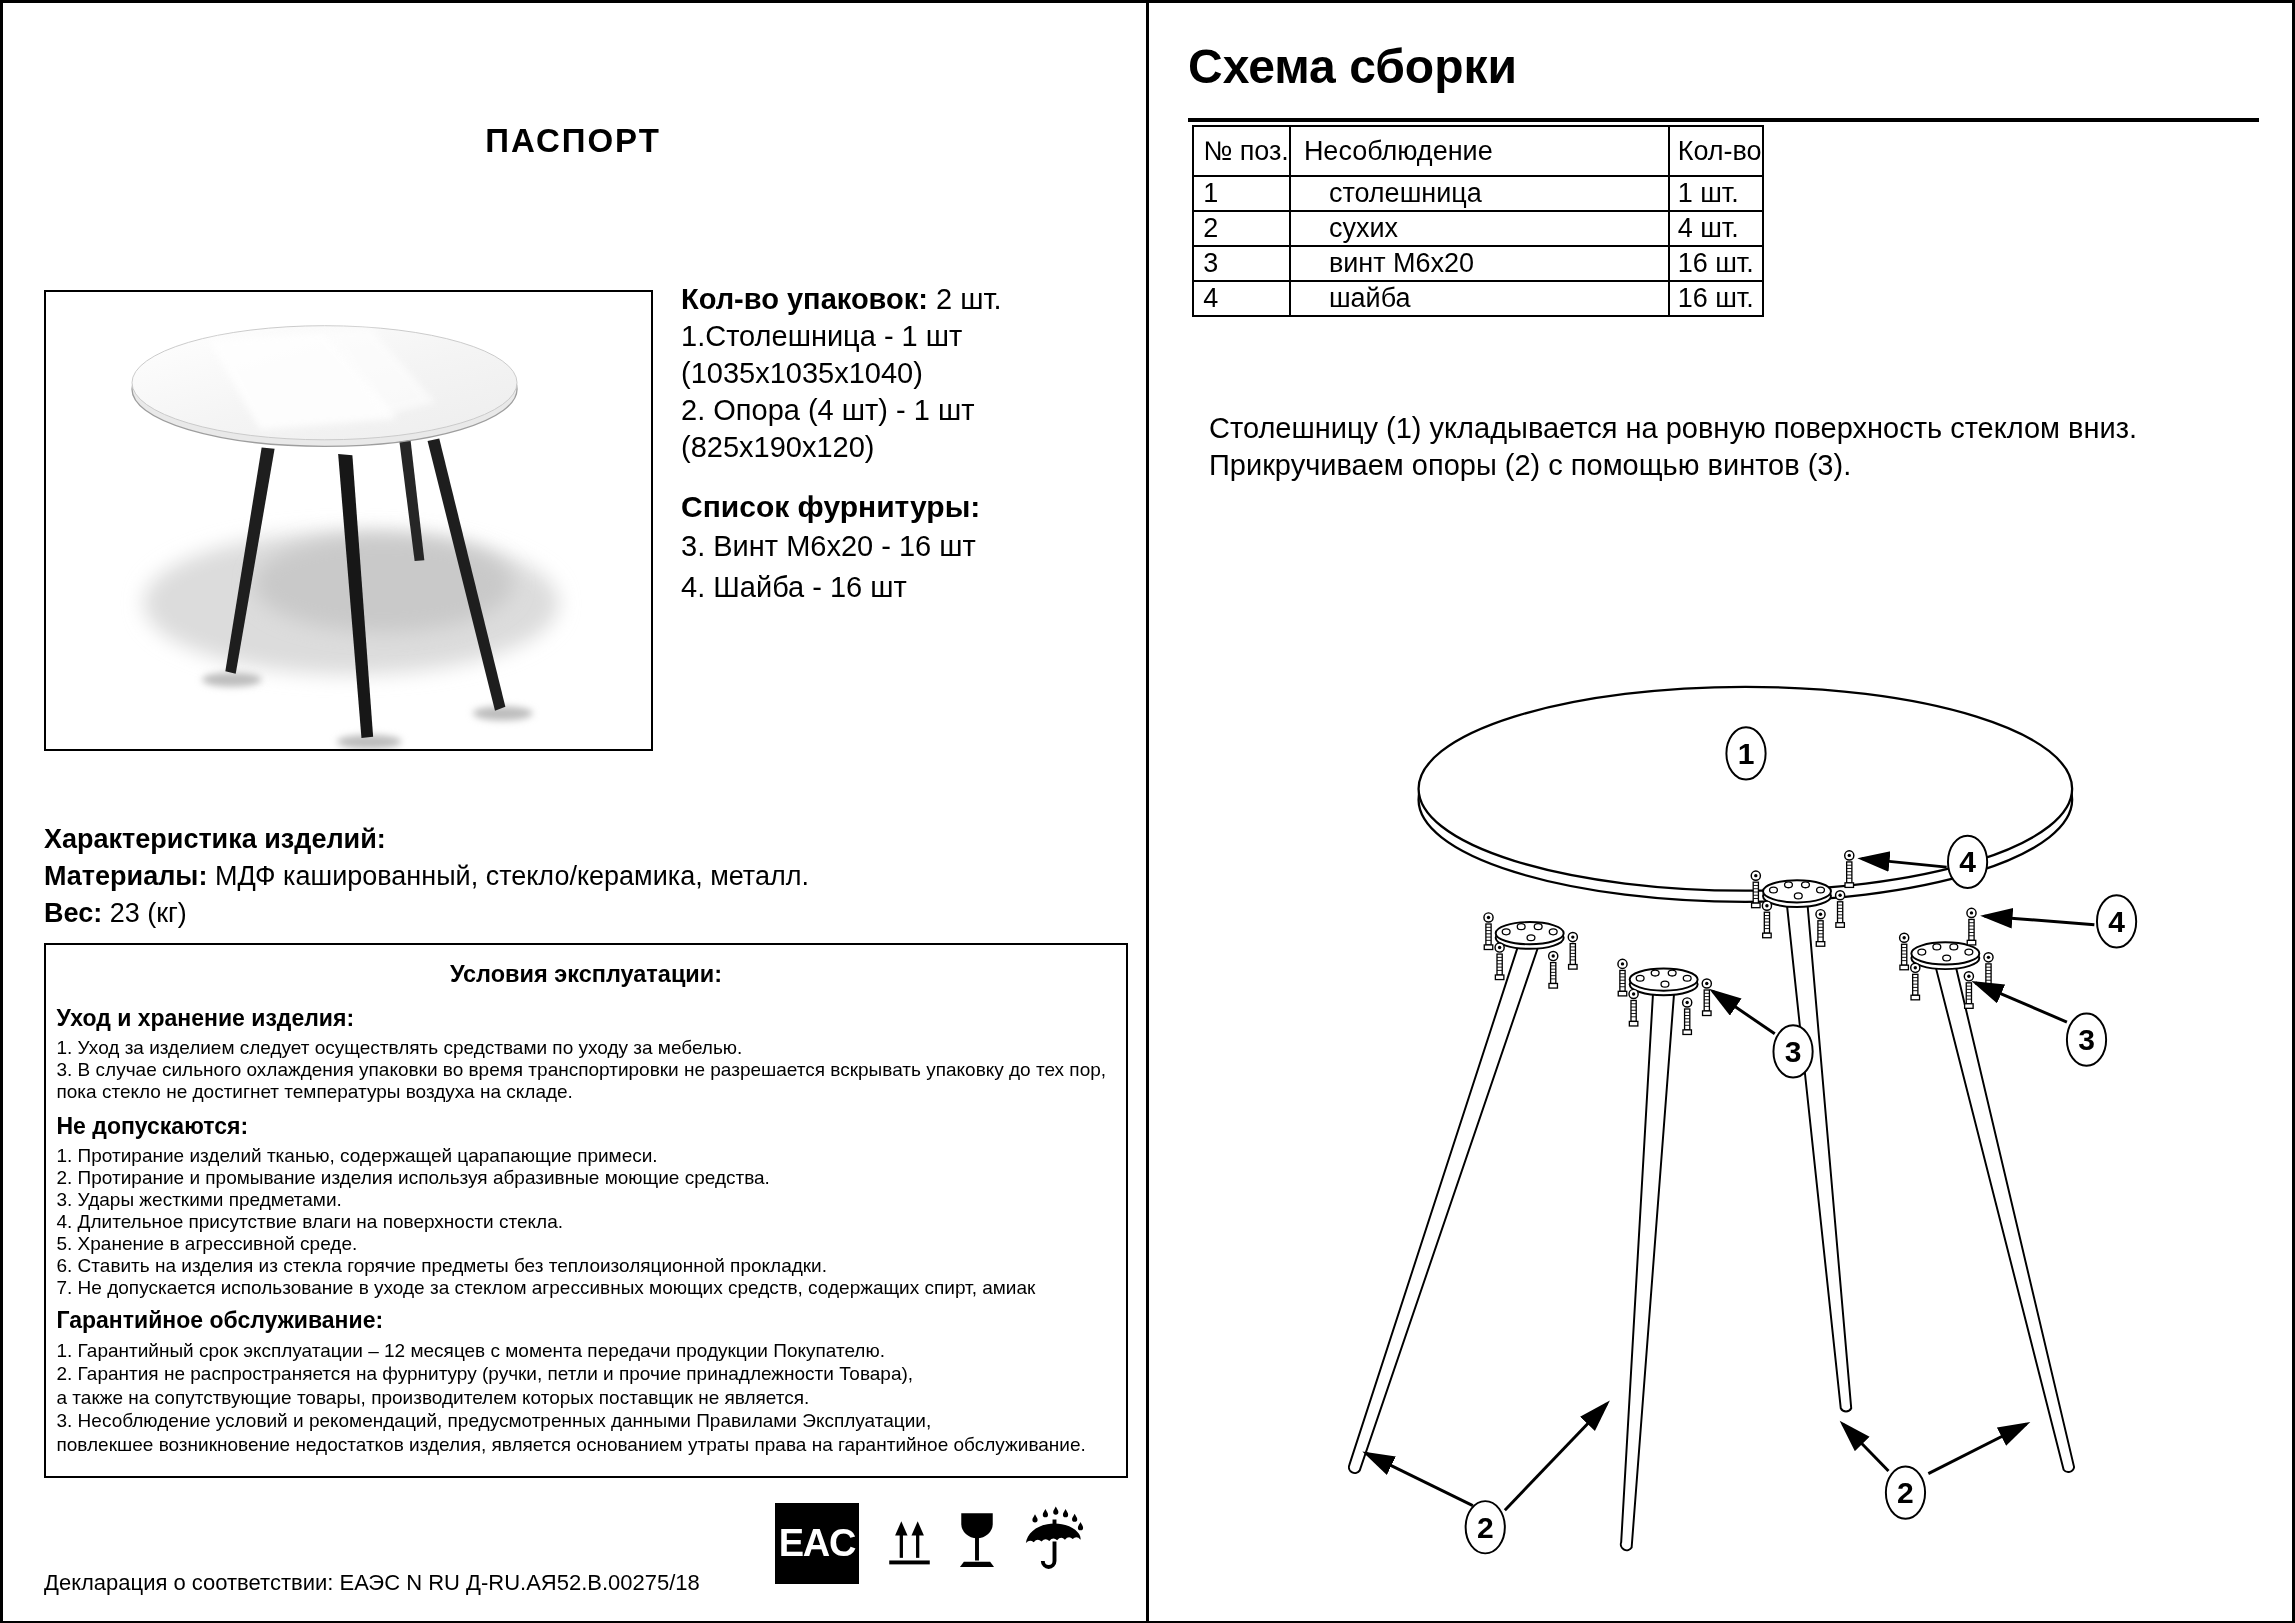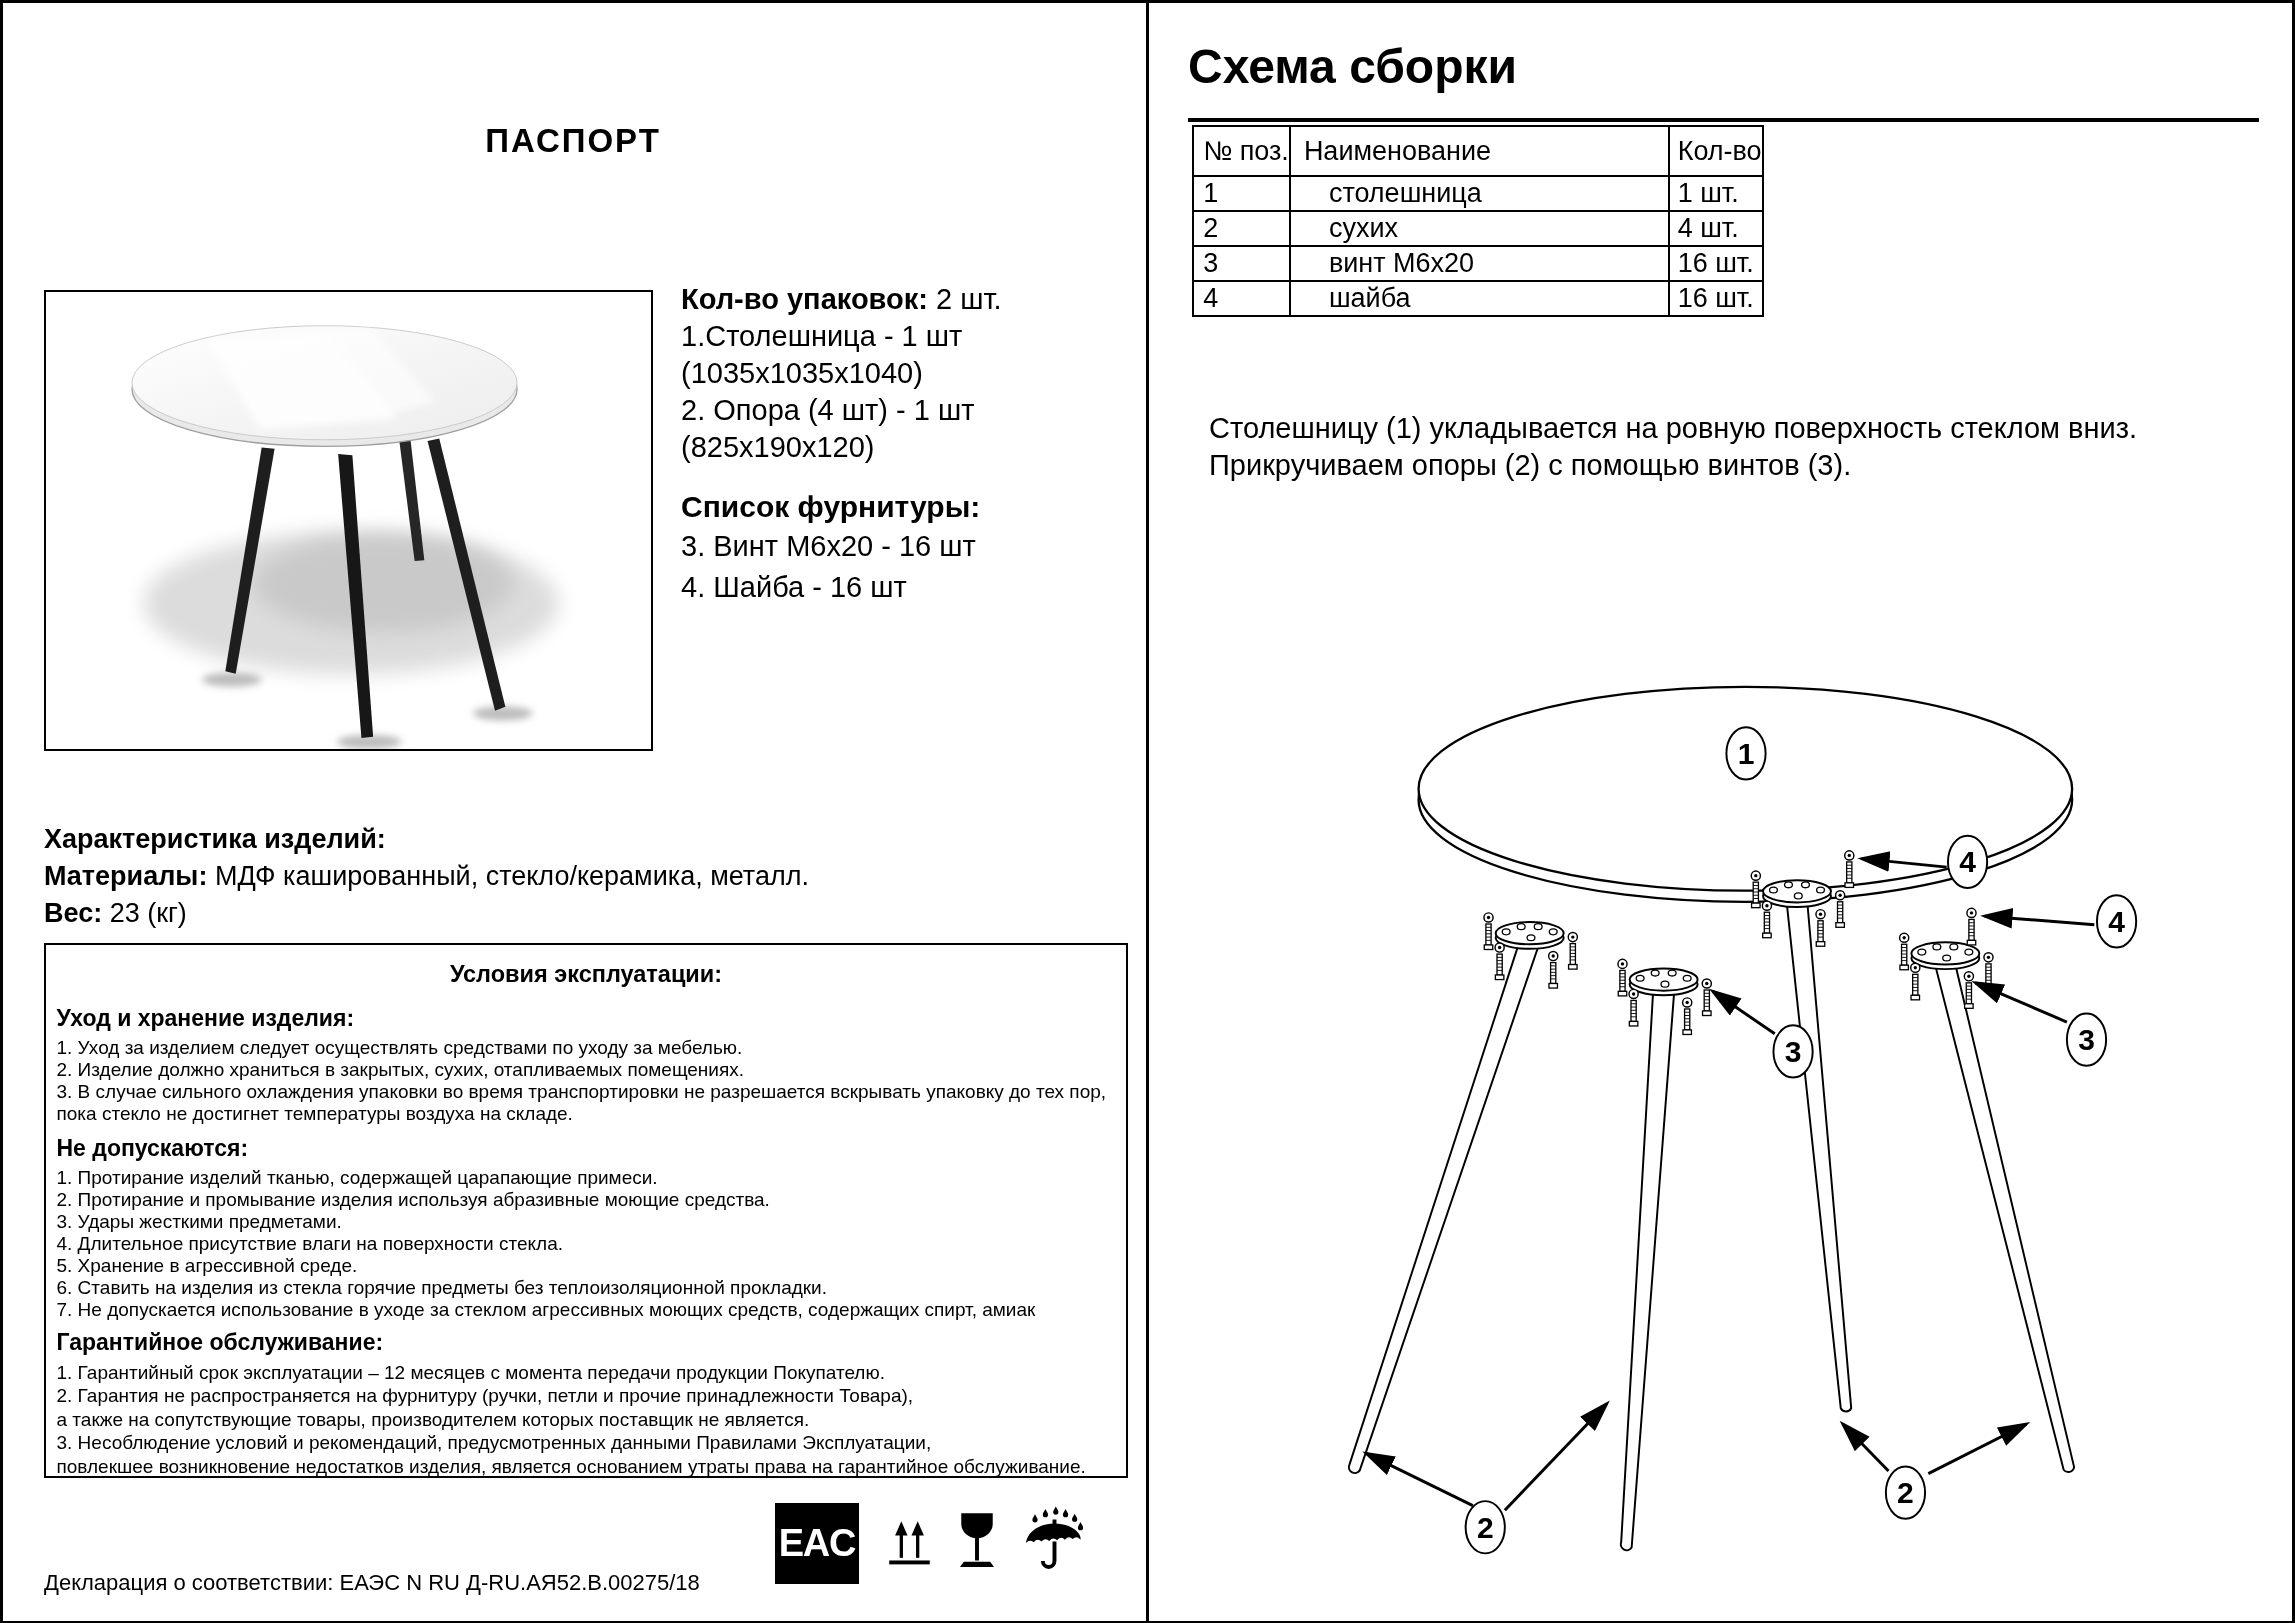--- a/index.html
+++ b/index.html
@@ -119,21 +119,20 @@
     <div><span class="b">Материалы:</span><span> МДФ кашированный, стекло/керамика, металл.</span></div>
     <div><span class="b">Вес:</span><span> 23 (кг)</span></div>
   </div>
 
   <div class="cond-box">
     <div class="cond-title">Условия эксплуатации:</div>
 
     <div class="sec-heading h1">Уход и хранение изделия:</div>
     <div class="cond-items">
       <div>1. Уход за изделием следует осуществлять средствами по уходу за мебелью.</div>
-      <div>2. Изделие должно храниться в закрытых, сухих, отапливаемых помещениях.</div>
       <div>3. В случае сильного охлаждения упаковки во время транспортировки не разрешается вскрывать упаковку до тех пор,</div>
       <div>пока стекло не достигнет температуры воздуха на складе.</div>
     </div>
 
     <div class="sec-heading h2">Не допускаются:</div>
     <div class="cond-items">
       <div>1. Протирание изделий тканью, содержащей царапающие примеси.</div>
       <div>2. Протирание и промывание изделия используя абразивные моющие средства.</div>
       <div>3. Удары жесткими предметами.</div>
       <div>4. Длительное присутствие влаги на поверхности стекла.</div>
@@ -188,21 +187,21 @@
 </div>
 
 <div>
 
   <h1 class="rp-title">Схема сборки</h1>
 
   <table class="parts-table">
     <thead>
       <tr>
         <th class="col-pos">№ поз.</th>
-        <th class="col-name">Наименование</th>
+        <th class="col-name">Несоблюдение</th>
         <th class="col-qty">Кол-во</th>
       </tr>
     </thead>
     <tbody>
       <tr>
         <td class="col-pos">1</td>
         <td class="col-name">столешница</td>
         <td class="col-qty">1 шт.</td>
       </tr>
       <tr>

